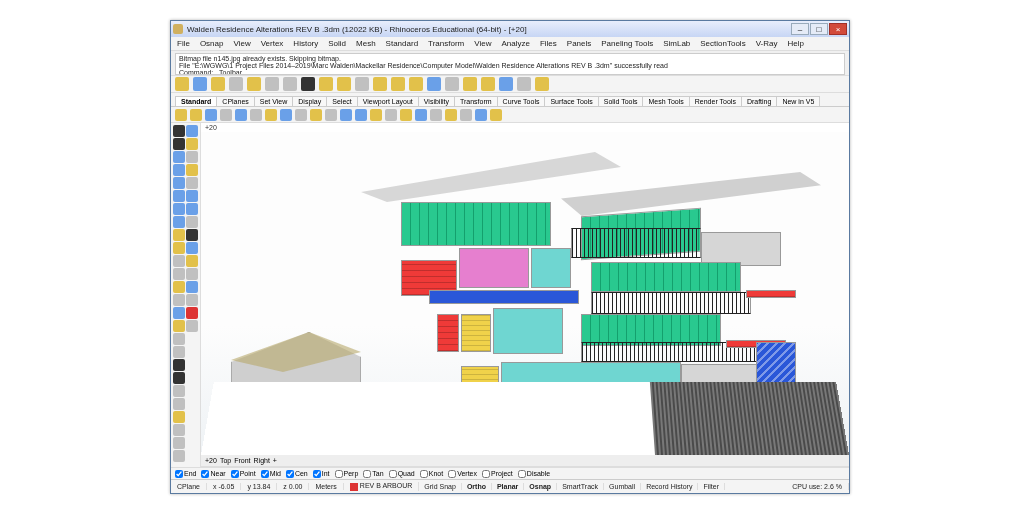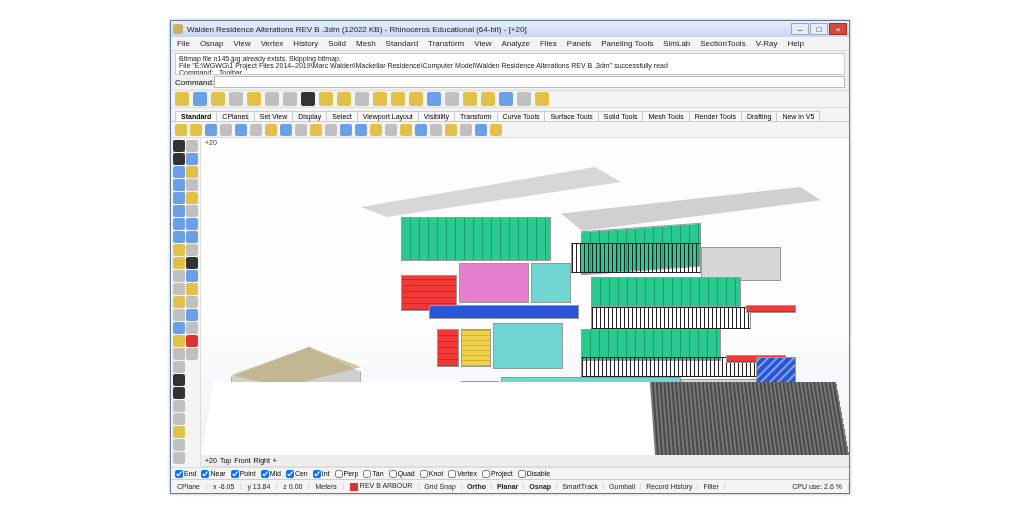--- a/index.html
+++ b/index.html
@@ -99,24 +99,20 @@
       <span>V-Ray</span>
       <span>Help</span>
     </div>
 
   <div class="cmdhist" id="cmdhist">
       <div>Bitmap file n145.jpg already exists. Skipping bitmap.</div>
       <div>File "E:\WGWG\1 Project Files 2014–2019\Marc Walden\Mackellar Residence\Computer Model\Walden Residence Alterations REV B .3dm" successfully read</div>
       <div>Command: _Toolbar</div>
     </div>
 
-  <div class="cmdline">
-    <span>Command:</span>
-    <input type="text" value="" style="">
-  </div>
 
   <div class="stdtb" id="stdtb">
       <span class="tbicon" style="background: rgb(226, 193, 74);"></span>
       <span class="tbicon" style="background: rgb(106, 160, 232);"></span>
       <span class="tbicon" style="background: rgb(226, 193, 74);"></span>
       <span class="tbicon" style="background: rgb(192, 192, 192);"></span>
       <span class="tbicon" style="background: rgb(226, 193, 74);"></span>
       <span class="tbicon" style="background: rgb(192, 192, 192);"></span>
       <span class="tbicon" style="background: rgb(192, 192, 192);"></span>
       <span class="tbicon" style="background: rgb(51, 51, 51);"></span>

